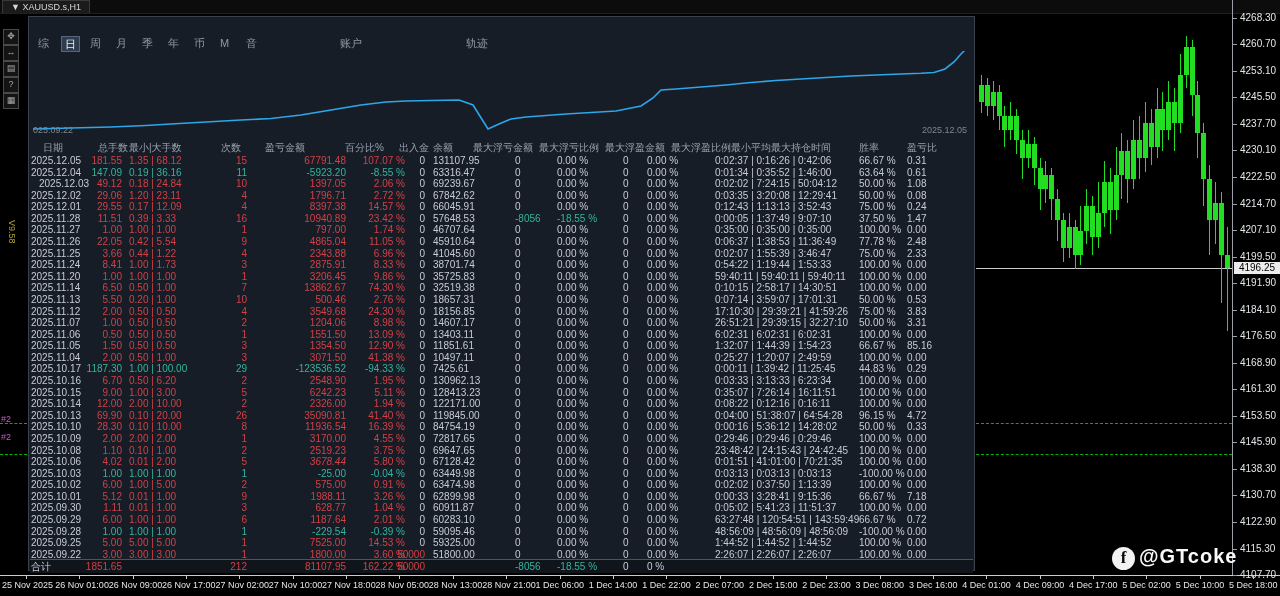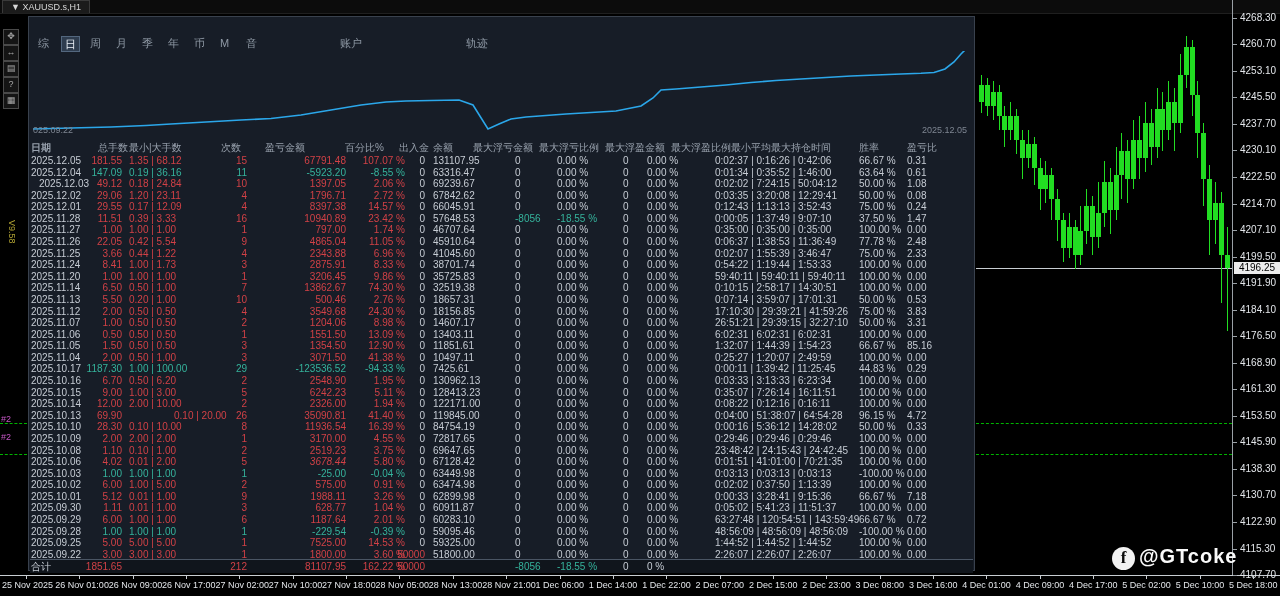--- a/index.html
+++ b/index.html
@@ -84,21 +84,21 @@
       <div class="tbtn abs sel" style="left: 32px;">日</div>
       <div class="tbtn abs" style="left: 58px;">周</div>
       <div class="tbtn abs" style="left: 84px;">月</div>
       <div class="tbtn abs" style="left: 110px;">季</div>
       <div class="tbtn abs" style="left: 136px;">年</div>
       <div class="tbtn abs" style="left: 162px;">币</div>
       <div class="tbtn abs" style="left: 188px;">M</div>
       <div class="tbtn abs" style="left: 214px;">音</div>
       <div class="tbtn abs" style="left: 308px;">账户</div>
       <div class="tbtn abs" style="left: 434px;">轨迹</div>
-      <div class="hcell abs" style="left: 2px; font-weight: bold;">日期</div>
+      <div class="hcell abs" style="left: 14px;">日期</div>
       <div class="hcell abs" style="left: 69px;">总手数</div>
       <div class="hcell abs" style="left: 100px;">最小|大手数</div>
       <div class="hcell abs" style="left: 192px;">次数</div>
       <div class="hcell abs" style="left: 236px;">盈亏金额</div>
       <div class="hcell abs" style="left: 316px;">百分比%</div>
       <div class="hcell abs" style="left: 370px;">出入金</div>
       <div class="hcell abs" style="left: 404px;">余额</div>
       <div class="hcell abs" style="left: 444px;">最大浮亏金额</div>
       <div class="hcell abs" style="left: 510px;">最大浮亏比例</div>
       <div class="hcell abs" style="left: 576px;">最大浮盈金额</div>
@@ -476,21 +476,21 @@
         <span class="cell cell-dim" style="left: 526px; width: 62px; text-align: left;">0.00 %</span>
         <span class="cell cell-dim" style="left: 592px; width: 26px; text-align: left;">0</span>
         <span class="cell cell-dim" style="left: 616px; width: 62px; text-align: left;">0.00 %</span>
         <span class="cell cell-dim" style="left: 684px; width: 168px; text-align: left;">0:08:22 | 0:12:16 | 0:16:11</span>
         <span class="cell cell-dim" style="left: 828px; width: 60px; text-align: left;">100.00 %</span>
         <span class="cell cell-dim" style="left: 876px; width: 50px; text-align: left;">0.00</span>
       </div>
       <div class="trow abs" style="top: 392.76px;">
         <span class="cell cell-dim" style="left: 0px; width: 66px; text-align: left;">2025.10.13</span>
         <span class="cell up" style="left: 36px; width: 55px; text-align: right;">69.90</span>
-        <span class="cell up" style="left: 98px; width: 108px; text-align: left; margin-left: 45px;">0.10 | 20.00</span>
+        <span class="cell up" style="left: 98px; width: 108px; text-align: left;">0.10 | 20.00</span>
         <span class="cell up" style="left: 176px; width: 40px; text-align: right;">26</span>
         <span class="cell up" style="left: 226px; width: 89px; text-align: right;">35090.81</span>
         <span class="cell up" style="left: 316px; width: 58px; text-align: right;">41.40 %</span>
         <span class="cell cell-dim" style="left: 350px; width: 44px; text-align: right;">0</span>
         <span class="cell cell-dim" style="left: 402px; width: 80px; text-align: left;">119845.00</span>
         <span class="cell cell-dim" style="left: 484px; width: 42px; text-align: left;">0</span>
         <span class="cell cell-dim" style="left: 526px; width: 62px; text-align: left;">0.00 %</span>
         <span class="cell cell-dim" style="left: 592px; width: 26px; text-align: left;">0</span>
         <span class="cell cell-dim" style="left: 616px; width: 62px; text-align: left;">0.00 %</span>
         <span class="cell cell-dim" style="left: 684px; width: 168px; text-align: left;">0:04:00 | 51:38:07 | 64:54:28</span>

